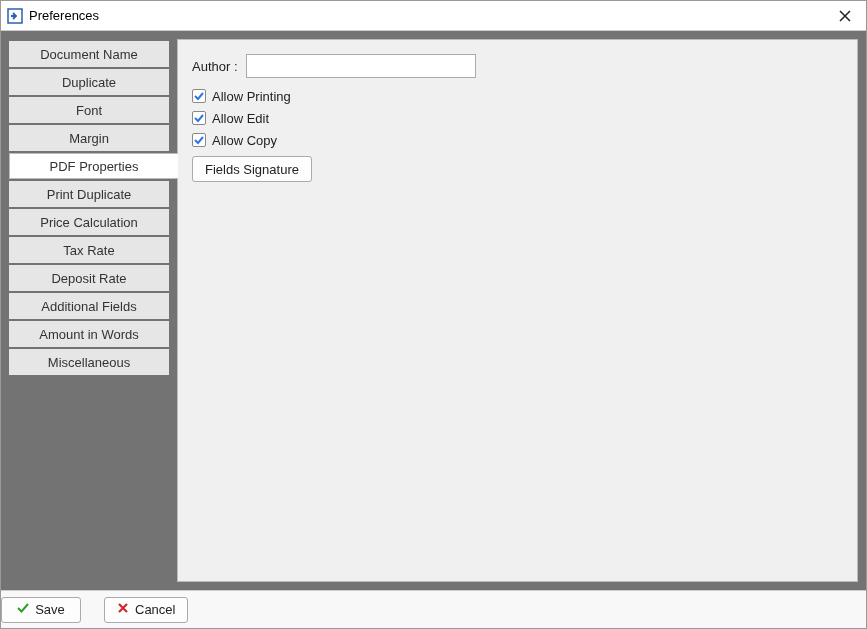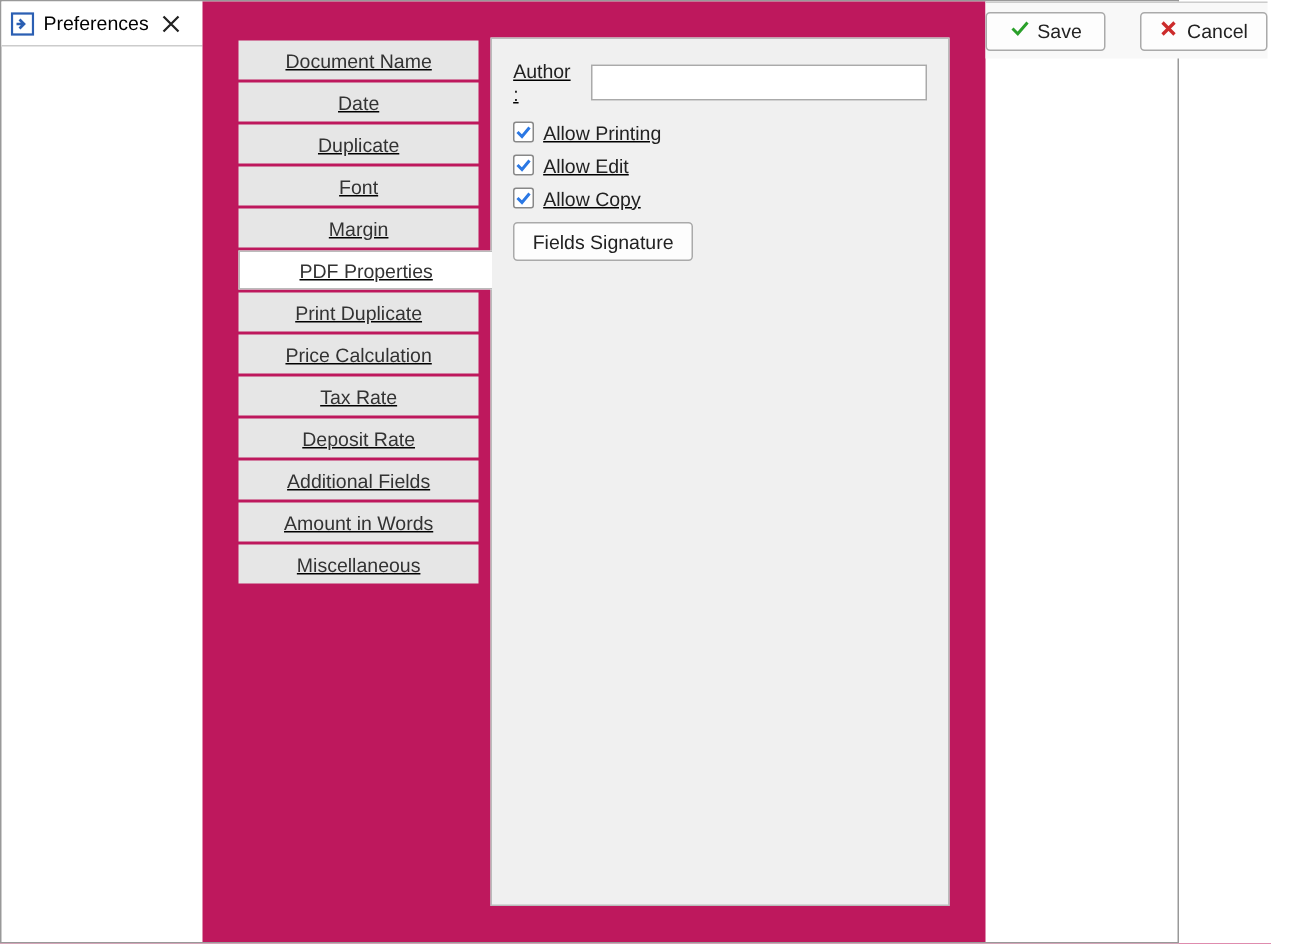--- a/index.html
+++ b/index.html
@@ -9,24 +9,25 @@
     }
     body {
       margin: 0;
       padding: 0;
       background: #fff;
       width: 867px;
       height: 629px;
       overflow: hidden;
     }
     .window {
-      width: 786px;
+      width: 867px;
       height: 629px;
       border: 1px solid #999;
       display: flex;
+      flex-direction: column;
       background: #fff;
     }
     .titlebar {
       height: 30px;
       display: flex;
       align-items: center;
       padding: 0 6px;
       border-bottom: 1px solid #ccc;
       background: #fff;
     }
@@ -51,23 +52,22 @@
       cursor: default;
     }
     .titlebar .close svg {
       width: 12px;
       height: 12px;
     }
     .body-area {
       flex: 1;
       display: flex;
       flex-direction: column;
-      padding: 24px;
-      background: #be185d;
-      text-decoration: underline;
+      padding: 8px;
+      background: #737373;
     }
     .main-row {
       flex: 1;
       display: flex;
       gap: 8px;
       min-height: 0;
     }
     .sidebar {
       width: 160px;
       display: flex;
@@ -145,21 +145,20 @@
       border-radius: 2px;
     }
     .cb svg {
       width: 10px;
       height: 10px;
     }
     .footer {
       height: 38px;
       display: flex;
       align-items: center;
-      justify-content: center;
       gap: 23px;
       border-top: 1px solid #ccc;
       background: #f8f8f8;
     }
     .footer .btn {
       min-width: 80px;
       height: 26px;
       gap: 6px;
     }
     .digital-sig {
@@ -184,23 +183,20 @@
         </svg>
     </span>
   </div>
 
   <div class="body-area">
     <div class="main-row">
 
       <div class="sidebar">
         <div class="sidebar-item">
             <span>Document Name</span>
-          </div>
-        <div class="sidebar-item">
-            <span>Date</span>
           </div>
         <div class="sidebar-item">
             <span>Duplicate</span>
           </div>
         <div class="sidebar-item">
             <span>Font</span>
           </div>
         <div class="sidebar-item">
             <span>Margin</span>
           </div>

